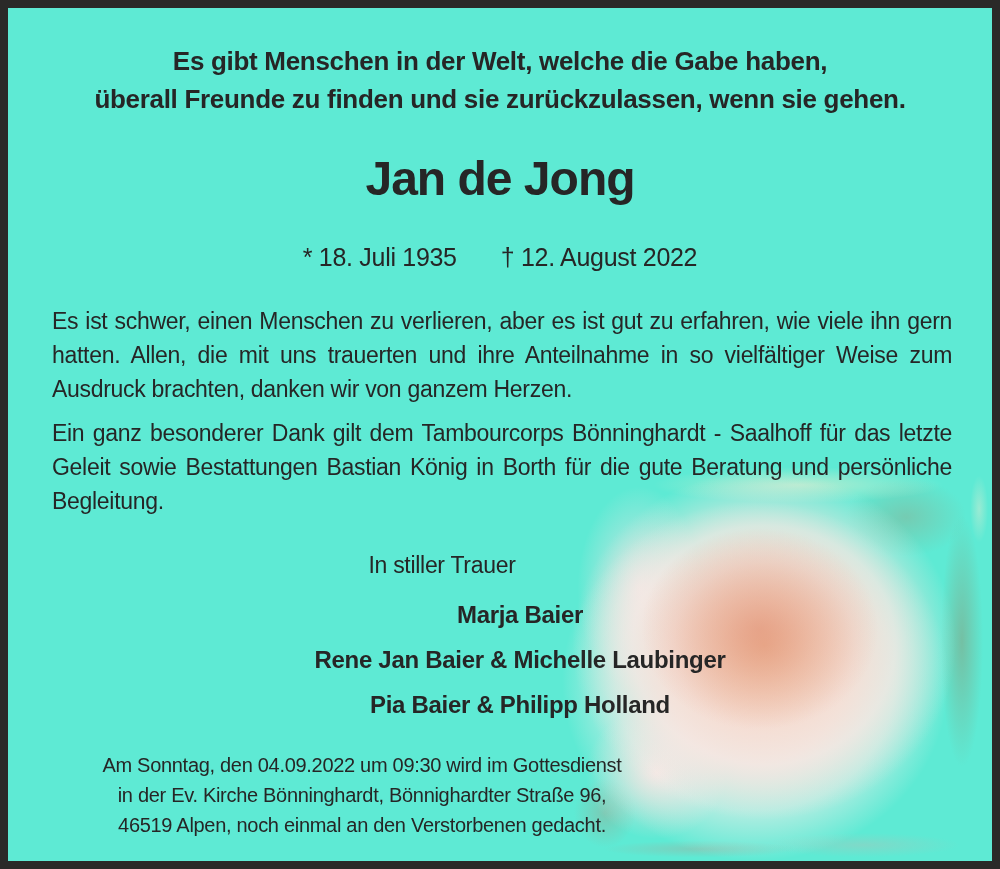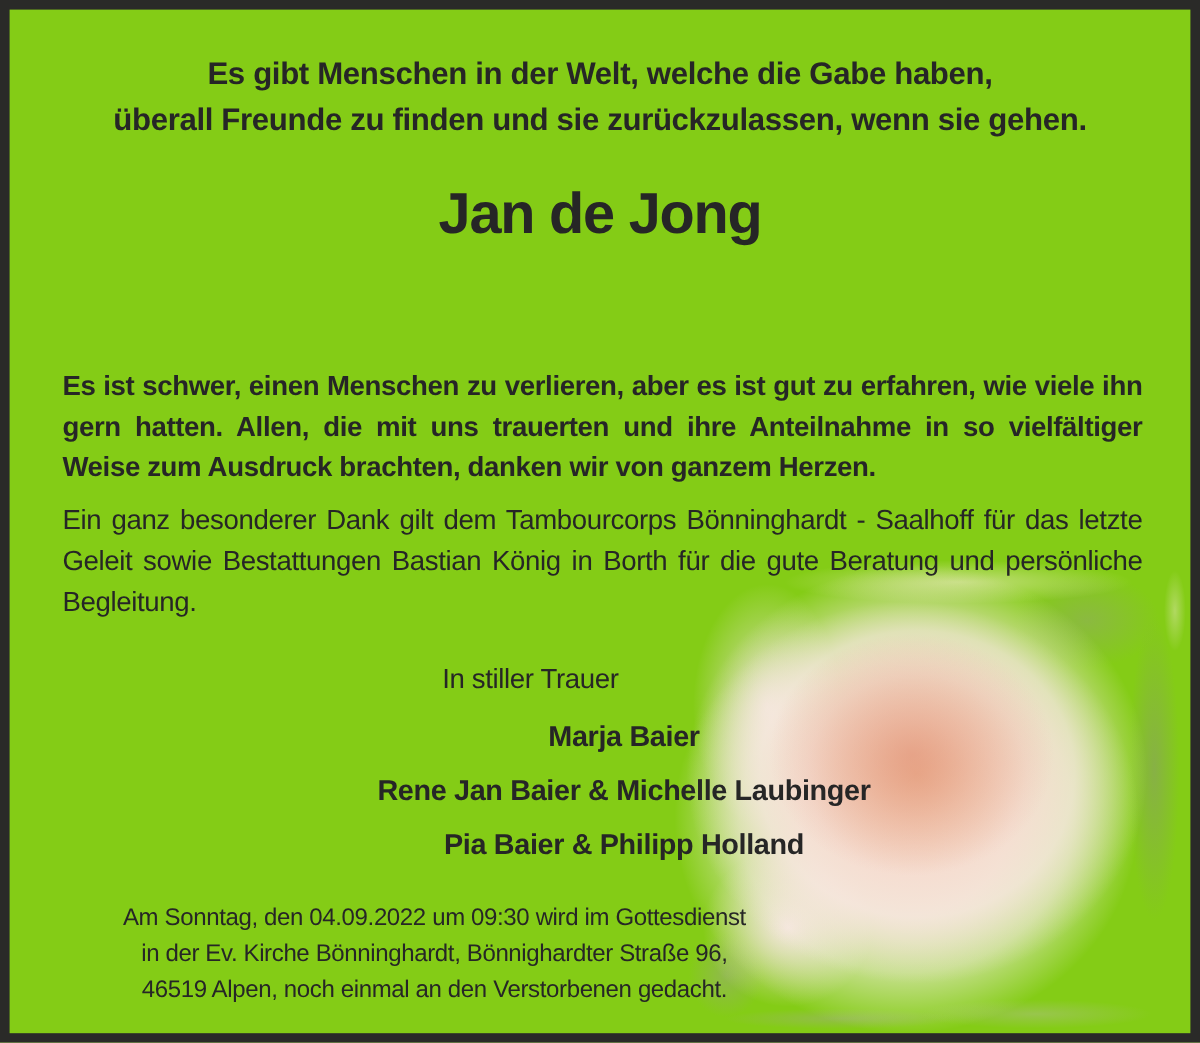--- a/index.html
+++ b/index.html
@@ -6,21 +6,21 @@
     margin: 0;
     padding: 0;
     background: #ffffff;
   }
   .page {
     position: relative;
     width: 1000px;
     height: 869px;
     box-sizing: border-box;
     border: 8px solid #2a2a28;
-    background: #84cc16;
+    background: #5eead4;
     overflow: hidden;
     font-family: "Liberation Sans", sans-serif;
     color: #262626;
     letter-spacing: -0.3px;
   }
   
   .rose-art {
     position: absolute;
     right: 0;
     bottom: 0;
@@ -80,21 +80,21 @@
   .dates .birth { margin-right: 22px; }
   .dates .death { margin-left: 22px; }
   .para {
     position: absolute;
     left: 44px;
     width: 900px;
     font-size: 23px;
     line-height: 34px;
     text-align: justify;
   }
-  .para-thanks { top: 296px; font-weight: bold; }
+  .para-thanks { top: 296px; }
   .para-special { top: 408px; }
   .mourning-intro {
     position: absolute;
     top: 544px;
     left: 0;
     width: 868px;
     text-align: center;
     font-size: 23px;
   }
   .mourning-names {
@@ -127,20 +127,23 @@
 
   <div class="rose-art"></div>
 
   <div class="quote">
     <div>Es gibt Menschen in der Welt, welche die Gabe haben,</div>
     <div>überall Freunde zu finden und sie zurückzulassen, wenn sie gehen.</div>
   </div>
 
   <div class="name">Jan de Jong</div>
 
+  <div class="dates">
+    <span class="birth">* 18. Juli 1935</span><span class="death">† 12. August 2022</span>
+  </div>
 
   <div class="para para-thanks">Es ist schwer, einen Menschen zu verlieren, aber es ist gut zu erfahren, wie viele ihn gern hatten. Allen, die mit uns trauerten und ihre Anteilnahme in so vielfältiger Weise zum Ausdruck brachten, danken wir von ganzem Herzen.</div>
 
   <div class="para para-special">Ein ganz besonderer Dank gilt dem Tambourcorps Bönninghardt - Saalhoff für das letzte Geleit sowie Bestattungen Bastian König in Borth für die gute Beratung und persönliche Begleitung.</div>
 
   <div class="mourning-intro">In stiller Trauer</div>
 
   <div class="mourning-names">
     <div class="mourning-name">Marja Baier</div>
     <div class="mourning-name">Rene Jan Baier &amp; Michelle Laubinger</div>

